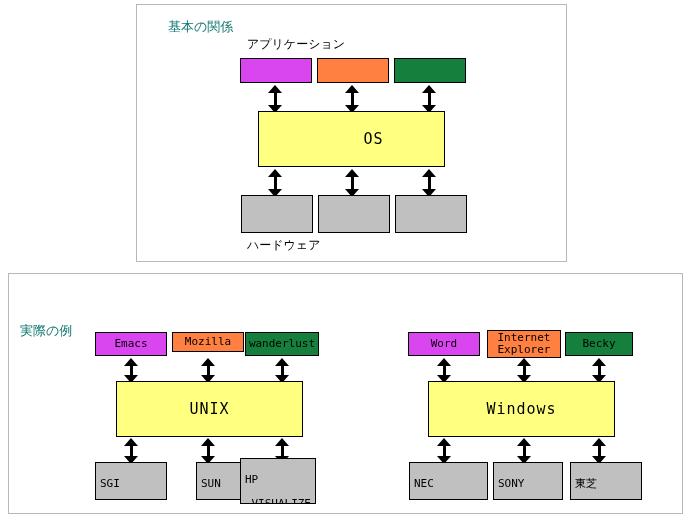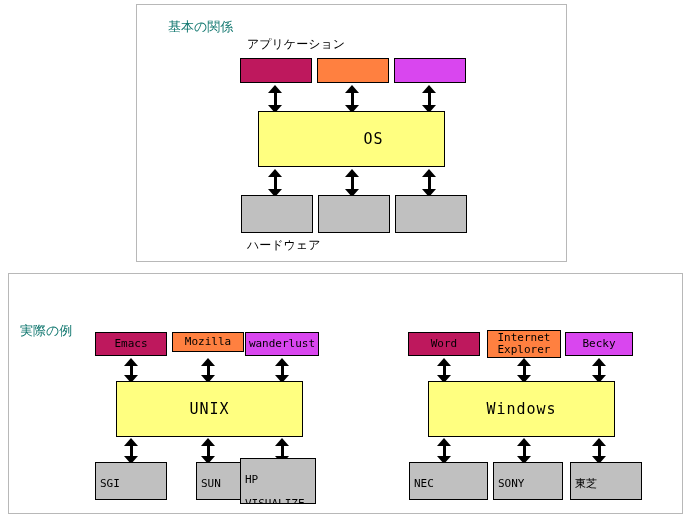--- a/index.html
+++ b/index.html
@@ -50,35 +50,35 @@
     display: flex;
     align-items: center;
     justify-content: center;
     text-align: center;
     color: #000000;
     font-family: "DejaVu Sans Mono", monospace;
     line-height: 1.08;
     white-space: pre-line;
     overflow: hidden;
   }
-  .box.green   { background: #be185d; }
+  .box.green   { background: #d946ef; }
   .box.orange  { background: #ff8040; }
-  .box.magenta { background: #d946ef; }
+  .box.magenta { background: #15803d; }
   .box.yellow  { background: #ffff80; }
   .box.gray    { background: #c0c0c0; }
 
   .os-box { font-size: 15px; letter-spacing: 1px; }
   .app-box { font-size: 11px; }
   .hw-box {
     display: block;
     font-size: 11px;
     padding: 3px 4px 0 4px;
   }
   .hw-l1 { display: block; text-align: left; }
-  .hw-l2 { display: block; text-align: left; }
+  .hw-l2 { display: block; text-align: right; }
 
   
   .arrow {
     position: absolute;
     width: 15px;
   }
   .arrow .shaft {
     position: absolute;
     left: 6px;
     width: 3px;

